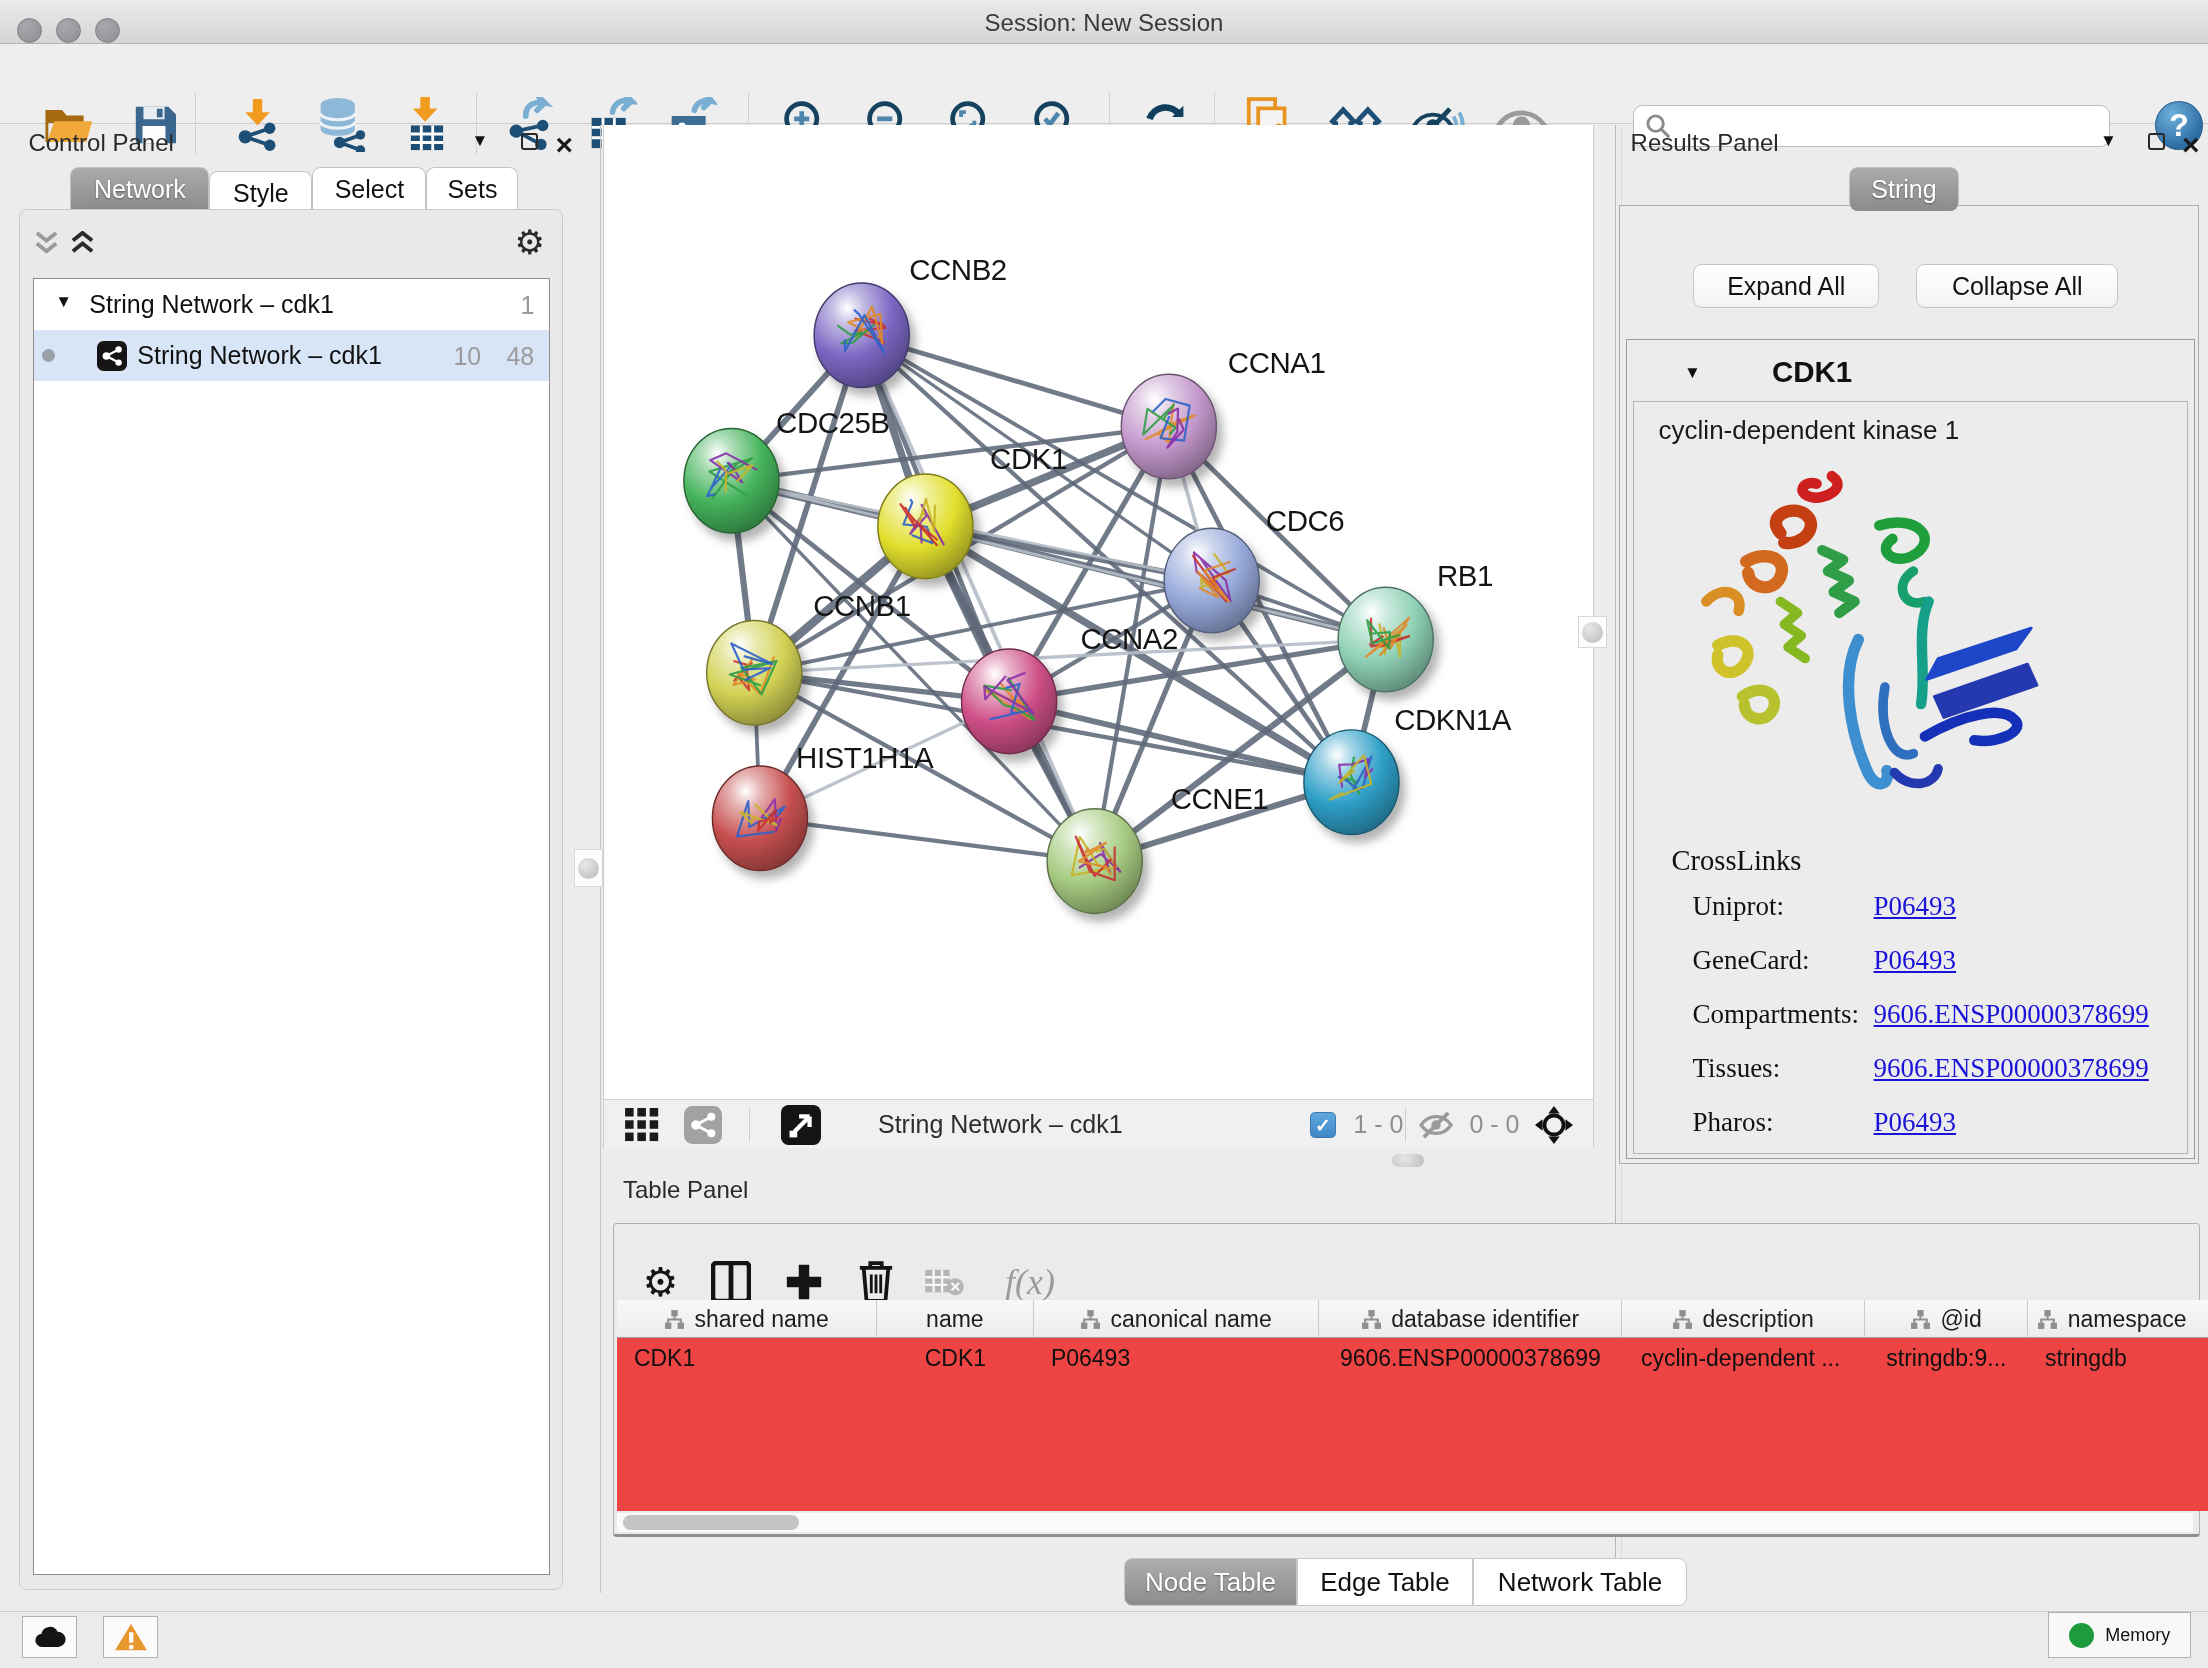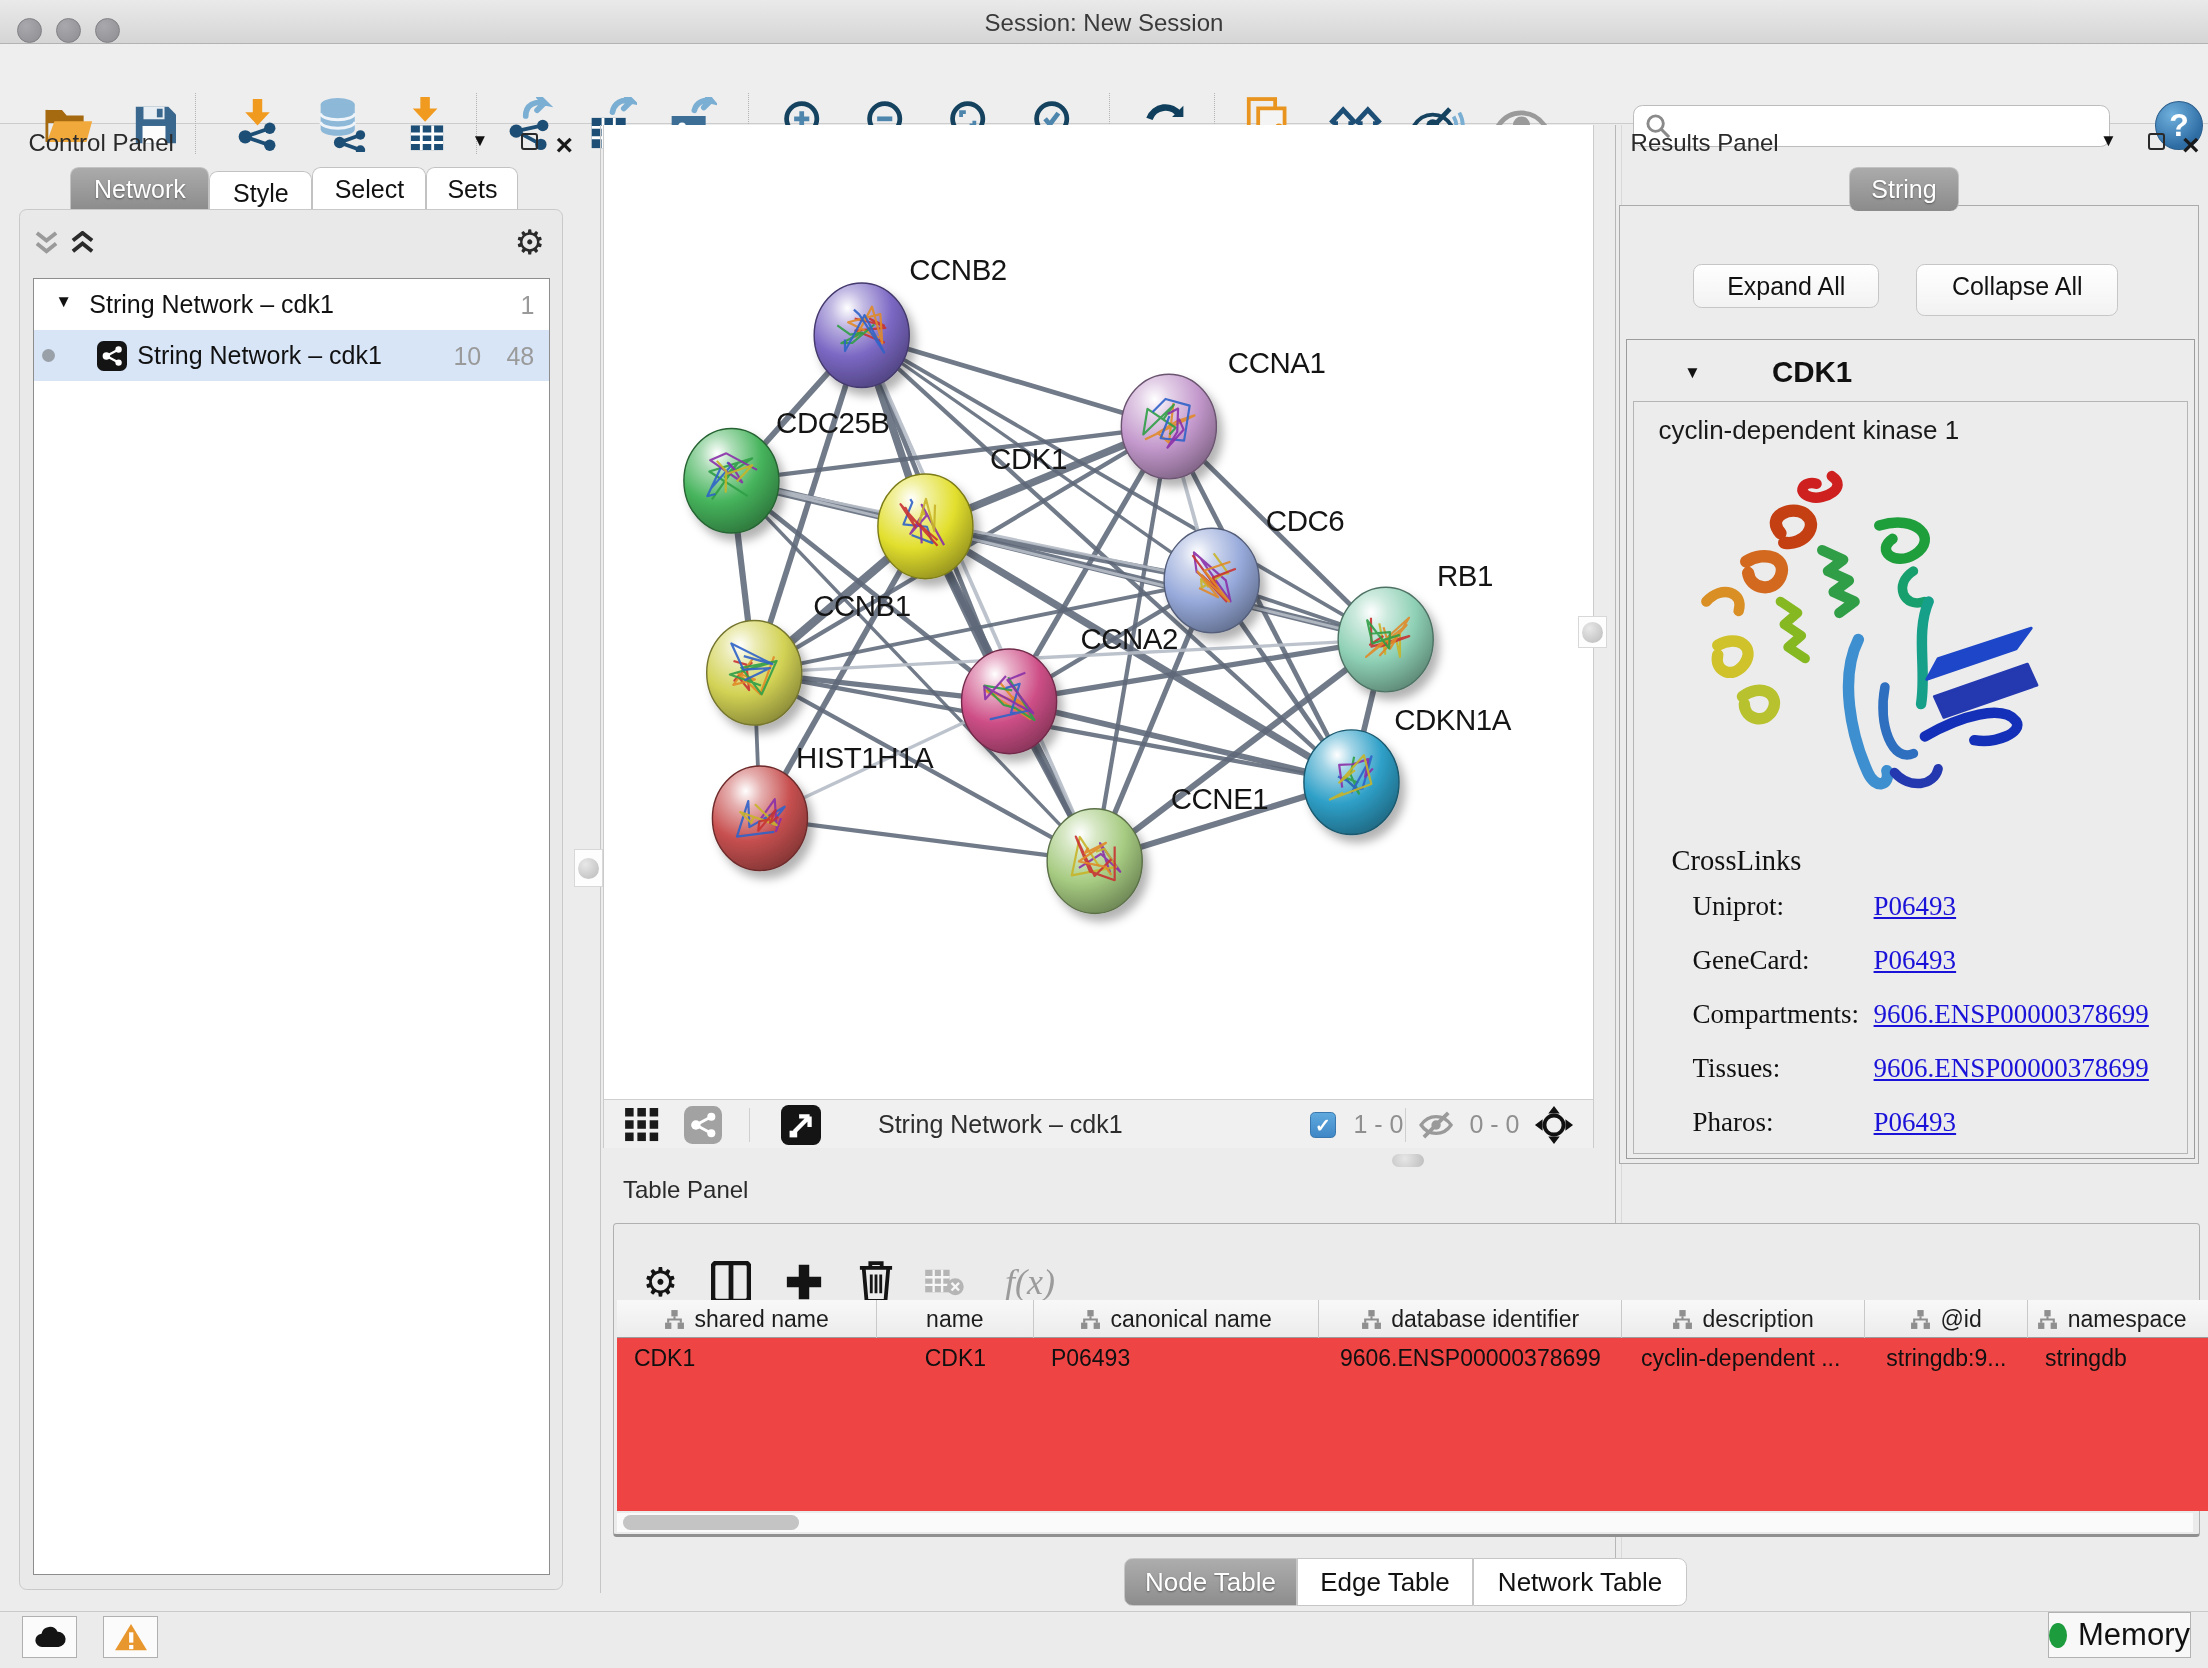--- a/index.html
+++ b/index.html
@@ -88,21 +88,21 @@
   .hthumb { position:absolute; left:5.7px; top:1.9px; width:176px; height:15px; background:#c4c4c4; border-radius:7.6px; }
   .btab { position:absolute; top:1558px; height:48px; background:#ffffff; border:1px solid #c6c6c6;
     font-size:26px; color:#111; text-align:center; line-height:46px; }
   .btab.sel { background:linear-gradient(#adadad,#8d8d8d); color:#fff; text-shadow:0 1px 1.9px rgba(0,0,0,.4); }
 
   
   .statusbar { position:absolute; left:0; top:1611px; width:2208px; height:57px; background:#ebebeb; border-top:1px solid #cacaca; }
   .sbox { position:absolute; top:3.8px; width:55px; height:42px; background:#fbfbfb; border:1.9px solid #b0b0b0;
     display:flex; align-items:center; justify-content:center; }
   .membox { position:absolute; left:2048px; top:0px; width:143px; height:46px; background:#f8f8f8; border:1.9px solid #b2b2b2;
-    display:flex; align-items:center; justify-content:center; gap:11.4px; font-size:31px; color:#111; }
+    display:flex; align-items:center; justify-content:center; gap:11.4px; font-size:18px; color:#111; }
   .memdot { width:25px; height:25px; border-radius:50%; background:#1c9c3c; }
 
   .gear-glyph { font-size:34px; color:#2a2a2a; line-height:34px; }
   .tri { font-size:17px; color:#111; }
 </style>
 </head>
 <body>
 
 <div id="window">
 
@@ -570,21 +570,21 @@
   <div class="rpanel">
     <div style="position:absolute;left:7.6px;top:1.9px" class="ptitle">Results Panel</div>
     <span class="pctl tri" style="left:477px">▼</span>
     <span class="pctl" style="left:525px;top:5.7px"><span class="float-ic"></span></span>
     <span class="pctl close-ic" style="left:559px;top:7.6px">×</span>
 
     <div class="tab sel" style="left:226px;top:40px;width:110px;z-index:3;border-radius:8.6px">String</div>
 
     <div class="rbox">
       <div class="btn" style="position:absolute;left:73px;top:58px;width:186px;height:44px;line-height:42px">Expand All</div>
-      <div class="btn" style="position:absolute;left:296px;top:58px;width:202px;height:52px;line-height:42px">Collapse All</div>
+      <div class="btn" style="position:absolute;left:296px;top:58px;width:202px;height:44px;line-height:42px">Collapse All</div>
 
       <div class="rsection">
         <span class="tri" style="position:absolute;left:57px;top:23px">▼</span>
         <span style="position:absolute;left:145px;top:15px;font-size:29.5px;font-weight:bold;color:#111">CDK1</span>
 
         <div class="rinner">
           <div style="position:absolute;left:25px;top:13.3px;font-size:26px;color:#1a1a1a">cyclin-dependent kinase 1</div>
 
           <svg style="position:absolute;left:55px;top:57px" width="371" height="361" viewBox="0 0 390 380">
             <g fill="none" stroke-linecap="round" stroke-linejoin="round">

